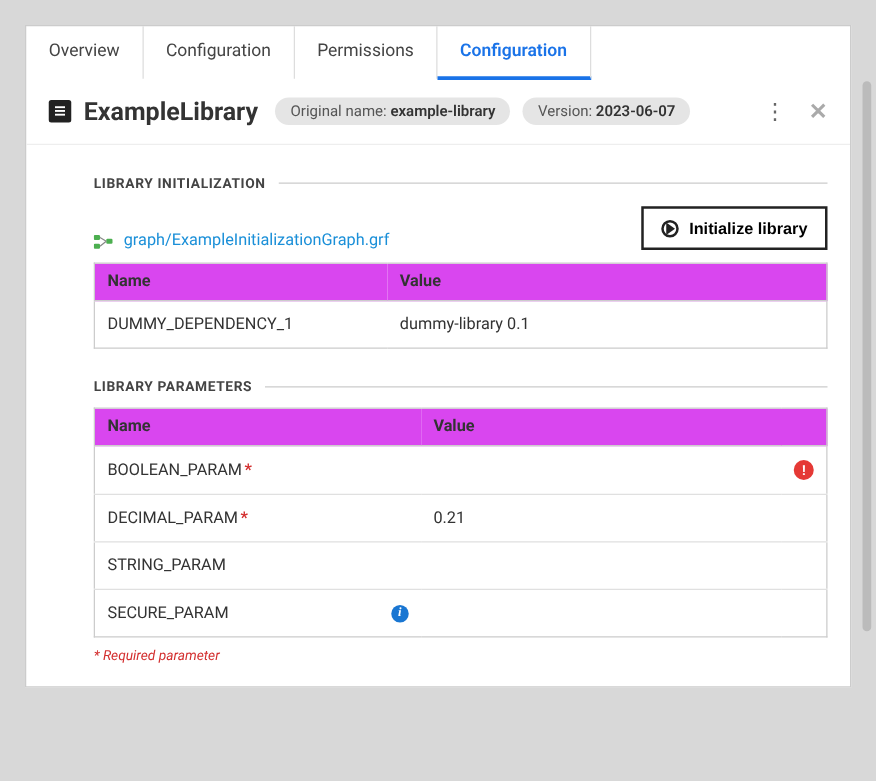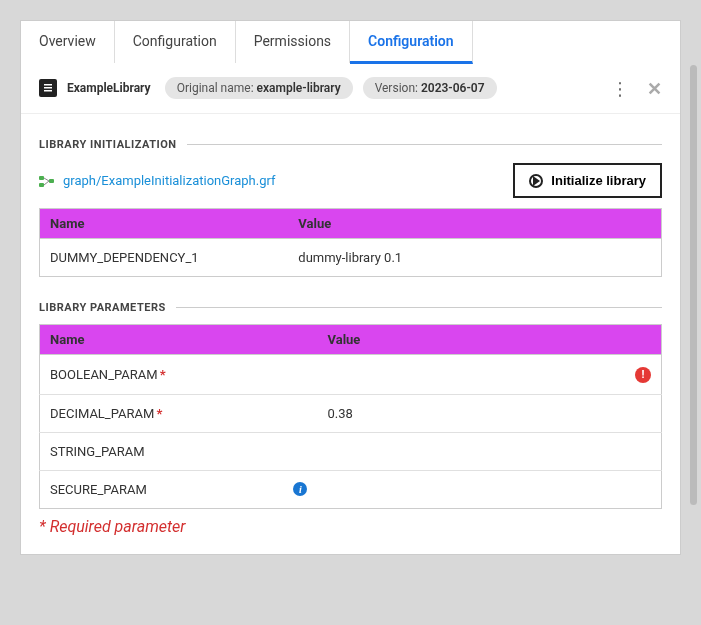--- a/index.html
+++ b/index.html
@@ -4,43 +4,43 @@
   <style>
     * { box-sizing: border-box; margin: 0; padding: 0; }
     body { font-family: -apple-system, BlinkMacSystemFont, "Segoe UI", Roboto, Arial, sans-serif; font-size: 13px; background: #d8d8d8; color: #333; }
     .container { width: 701px; height: 625px; padding: 20px; position: relative; }
     .panel { background: #fff; border: 1px solid #ccc; }
     .tabs { display: flex; }
     .tab { padding: 12px 18px; border-right: 1px solid #ddd; cursor: pointer; color: #444; font-size: 14px; }
     .tab.active { color: #1a73e8; font-weight: 600; border-bottom: 3px solid #1a73e8; margin-bottom: -1px; }
     .header-row { display: flex; align-items: center; padding: 14px 18px; border-bottom: 1px solid #eee; }
     .lib-icon { width: 18px; height: 18px; background: #222; color: #fff; border-radius: 2px; display: flex; align-items: center; justify-content: center; margin-right: 10px; font-size: 11px; }
-    .lib-name { font-weight: 700; font-size: 12px; margin-right: 14px; }
+    .lib-name { font-weight: 700; font-size: 20px; margin-right: 14px; }
     .chip { background: #e5e5e5; border-radius: 14px; padding: 4px 12px; font-size: 12px; color: #555; margin-right: 10px; }
     .chip b { color: #333; font-weight: 600; }
     .header-actions { margin-left: auto; display: flex; align-items: center; gap: 18px; }
     .kebab { font-size: 18px; color: #666; cursor: pointer; }
     .close { font-size: 18px; color: #aaa; cursor: pointer; font-weight: 700; }
-    .content { padding: 0 18px 18px; }
+    .content { padding: 0 18px 18px; margin-left: 36px; }
     .section-title { font-size: 11px; letter-spacing: 0.5px; font-weight: 700; color: #444; margin-top: 24px; margin-bottom: 6px; display: flex; align-items: center; gap: 10px; }
     .section-title::after { content: ""; flex: 1; height: 1px; background: #ccc; }
-    .init-row { display: flex; align-items: center; margin-top: 12px; }
+    .init-row { display: flex; align-items: flex-end; margin-top: 12px; }
     .graph-icon { width: 16px; height: 14px; margin-right: 8px; display: inline-block; }
     .link { color: #1a8fd8; text-decoration: none; font-size: 13px; }
     .btn { margin-left: auto; border: 2px solid #222; background: #fff; padding: 8px 14px; font-weight: 700; font-size: 13px; cursor: pointer; display: flex; align-items: center; gap: 8px; }
     .btn .play { width: 0; height: 0; border-left: 7px solid #222; border-top: 5px solid transparent; border-bottom: 5px solid transparent; display: inline-block; }
     .btn .play-wrap { width: 14px; height: 14px; border: 2px solid #222; border-radius: 50%; display: flex; align-items: center; justify-content: center; }
     table { width: 100%; border-collapse: collapse; margin-top: 10px; border: 1px solid #ccc; }
     th { background: #d946ef; text-align: left; padding: 7px 10px; font-weight: 700; font-size: 13px; color: #333; border-bottom: 1px solid #ccc; }
     td { padding: 11px 10px; border-top: 1px solid #e0e0e0; font-size: 13px; color: #333; }
     .req { color: #d32f2f; font-weight: 700; margin-left: 2px; }
     .info-icon { width: 14px; height: 14px; border-radius: 50%; background: #1976d2; color: #fff; display: inline-flex; align-items: center; justify-content: center; font-size: 10px; font-weight: 700; font-style: italic; font-family: serif; }
     .warn-icon { width: 16px; height: 16px; border-radius: 50%; background: #e53935; color: #fff; display: inline-flex; align-items: center; justify-content: center; font-size: 11px; font-weight: 700; }
     .name-cell { display: flex; align-items: center; justify-content: space-between; }
-    .footnote { color: #d32f2f; font-style: italic; font-size: 16px; margin-top: 8px; }
+    .footnote { color: #d32f2f; font-style: italic; font-size: 11px; margin-top: 8px; }
     .scroll-hint { position: absolute; top: 65px; right: 4px; width: 7px; height: 440px; background: #bbb; border-radius: 4px; }
     col.name-col { width: 45%; }
     col.val-col { width: 50%; }
     col.icon-col { width: 5%; }
     .dep-name-col { width: 40%; }
   </style>
 </head>
 <body>
 
 <div class="container">
@@ -136,21 +136,21 @@
               </td>
               <td></td>
               <td style="text-align:right"><span class="warn-icon">!</span></td>
             </tr>
             <tr>
               <td>
                 <div class="name-cell">
                   <span><span>DECIMAL_PARAM</span><span class="req">*</span></span>
                 </div>
               </td>
-              <td>0.38</td>
+              <td>0.21</td>
               <td style="text-align:right"></td>
             </tr>
             <tr>
               <td>
                 <div class="name-cell">
                   <span><span>STRING_PARAM</span></span>
                 </div>
               </td>
               <td></td>
               <td style="text-align:right"></td>

